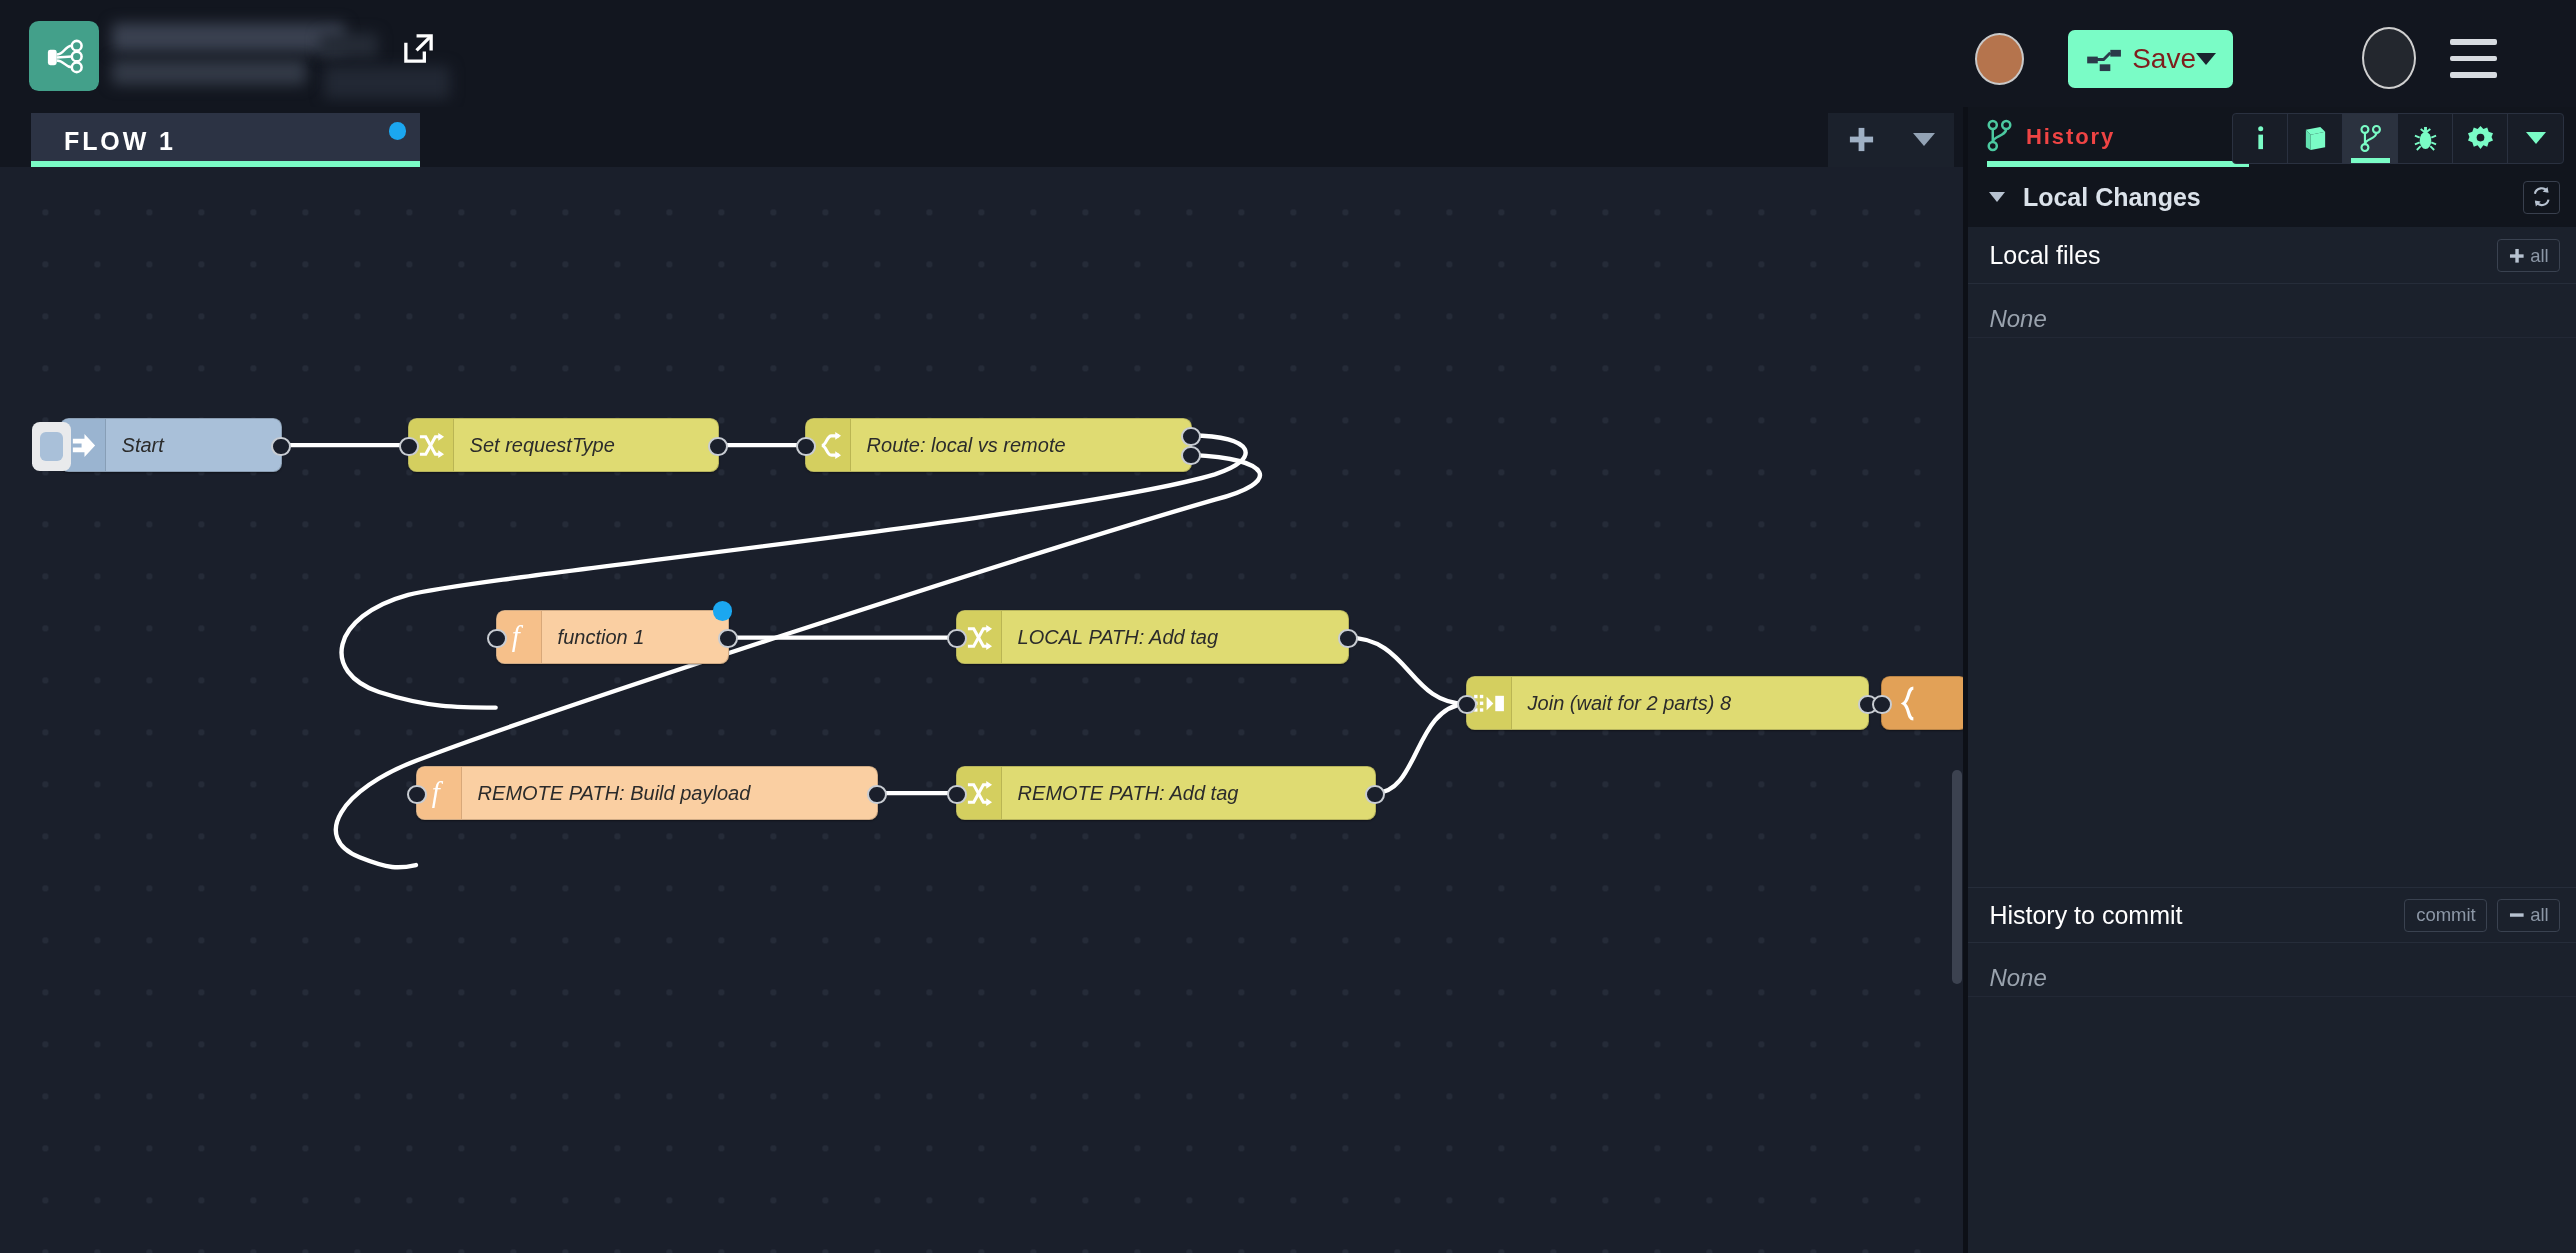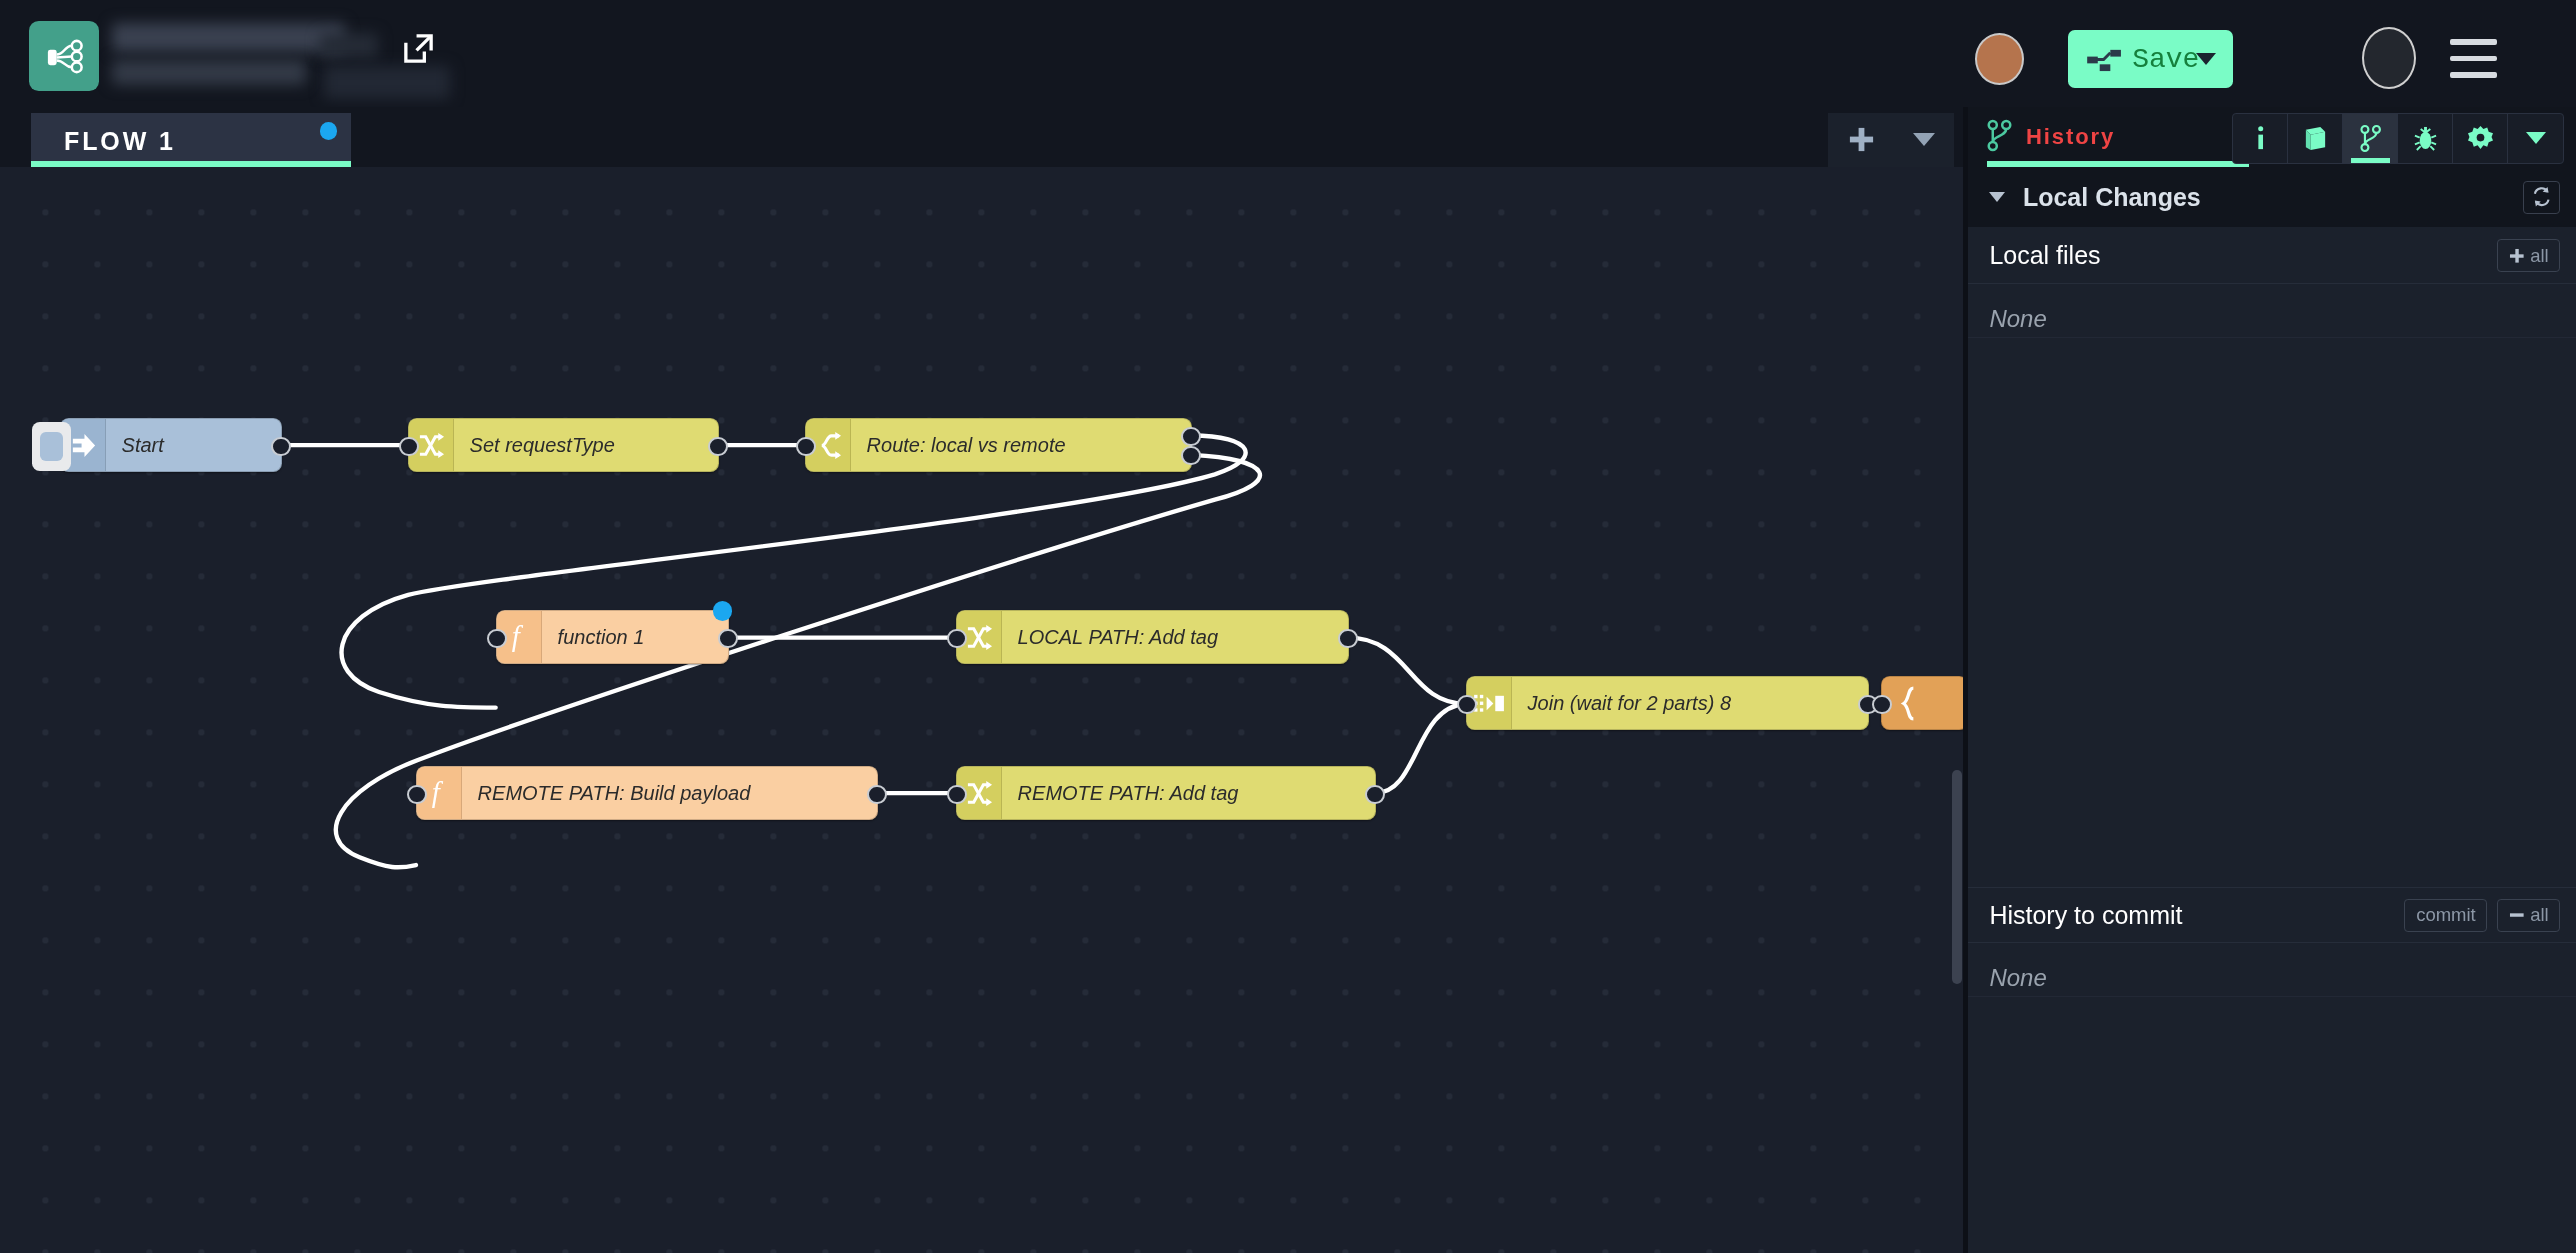--- a/index.html
+++ b/index.html
@@ -39,22 +39,22 @@
   #avatar-brown {
     position: absolute; left: 1975px; top: 33px; width: 49px; height: 52px;
     border-radius: 50%; background: #b5744d; border: 2.9px solid #c9c9c9;
   }
   #save-button {
     position: absolute; left: 2068px; top: 30px; width: 165px; height: 58px;
     background: #7afcc6; border-radius: 6.8px;
     display: flex; align-items: center; cursor: pointer;
   }
   #save-button .save-label {
-    color: #15803d; font-size: 28px; font-weight: 400; margin-left: 7.8px;
-    font-family: Liberation Mono, monospace;
+    color: #7f1d1d; font-size: 28px; font-weight: 400; margin-left: 7.8px;
+    font-family: Liberation Sans, sans-serif;
   }
   #save-caret {
     position: absolute; right: 17.5px; top: 50%; transform: translateY(-50%);
     width: 0; height: 0; border-left: 10.7px solid transparent;
     border-right: 10.7px solid transparent; border-top: 12.6px solid #1b2430;
   }
   #avatar-dark {
     position: absolute; left: 2362px; top: 27px; width: 54px; height: 62px;
     border-radius: 50%; background: #23272e; border: 2.9px solid #cfcfcf;
   }
@@ -64,21 +64,21 @@
     cursor: pointer;
   }
   #hamburger span { display: block; height: 5.8px; background: #d7dbe0; border-radius: 1.9px; }
 
   
   #tabbar {
     position: absolute; left: 0; top: 107px; width: 1968px; height: 60px;
     background: #12161f;
   }
   #tab-flow1 {
-    position: absolute; left: 31px; top: 5.8px; width: 320px; height: 54px;
+    position: absolute; left: 31px; top: 5.8px; width: 389px; height: 54px;
     background: #2c3344; cursor: pointer;
   }
   #tab-flow1 .tab-label {
     position: absolute; left: 33px; top: 14.6px;
     color: #ffffff; font-size: 25px; font-weight: bold; letter-spacing: 2.9px;
   }
   #tab-flow1 .tab-dot {
     position: absolute; right: 13.6px; top: 9.7px; width: 17.5px; height: 17.5px;
     border-radius: 50%; background: #1ba7f0;
   }

